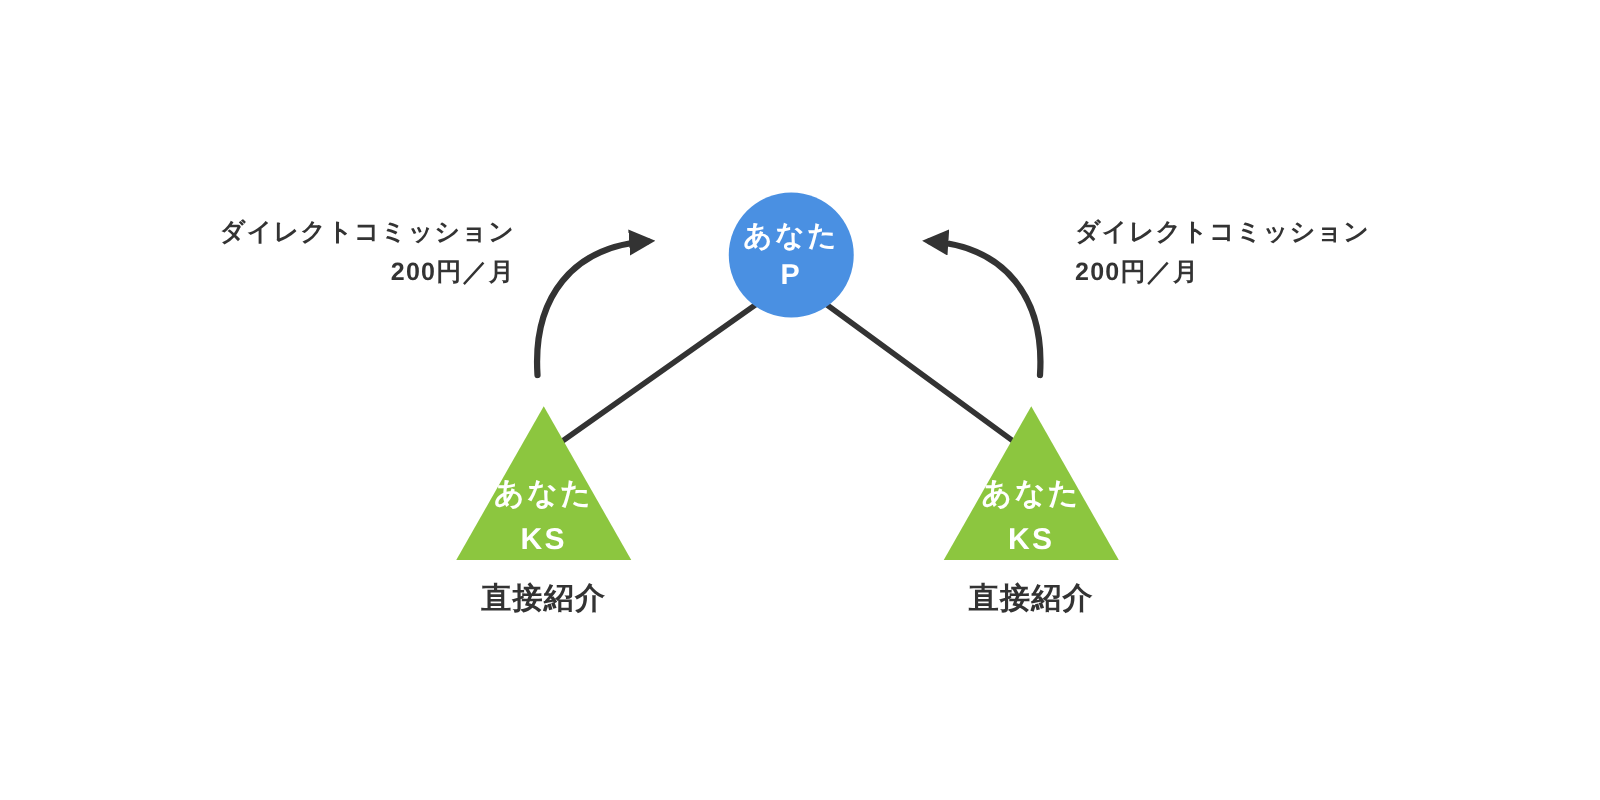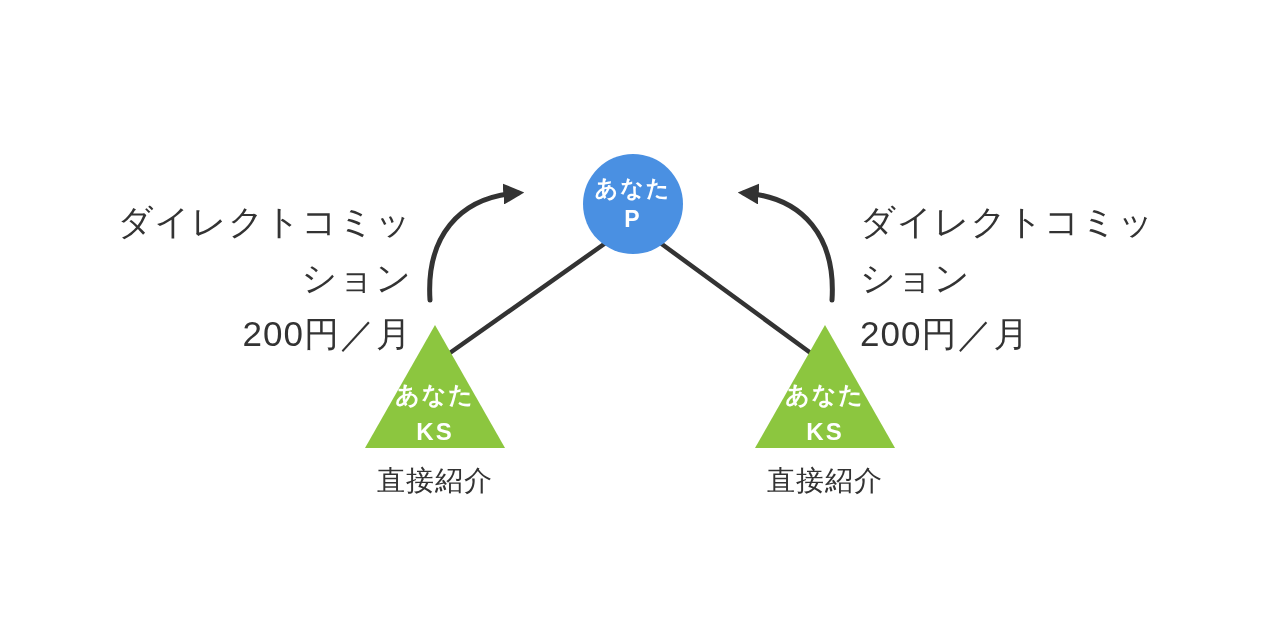--- a/index.html
+++ b/index.html
@@ -80,36 +80,35 @@
     letter-spacing: 2px;
     z-index: 3;
   }
   .tri-text-left  { left: 365px; top: 376px; }
   .tri-text-right { left: 755px; top: 376px; }
   .caption {
     position: absolute;
     width: 200px;
     text-align: center;
     color: var(--text-color, #333333);
-    font-weight: normal;
-    font-size: 28px;
+    font-weight: bold;
+    font-size: 24px;
     letter-spacing: 1px;
     z-index: 3;
   }
   .caption-left  { left: 335px; top: 462px; }
   .caption-right { left: 725px; top: 462px; }
   .commission-label {
     position: absolute;
     color: var(--text-color, #333333);
-    font-weight: normal;
-    font-size: 35px;
+    font-weight: bold;
+    font-size: 20px;
     line-height: 1.6;
     letter-spacing: 1px;
     z-index: 3;
-    margin-top: 24px;
   }
   .commission-label-left  { left: 100px; top: 170px; width: 312px; text-align: right; }
   .commission-label-right { left: 860px; top: 170px; width: 312px; text-align: left; }
 </style>
 </head>
 <body>
 
 <div class="stage">
 
   <svg class="connectors" width="1280" height="640" viewBox="0 0 1280 640">

